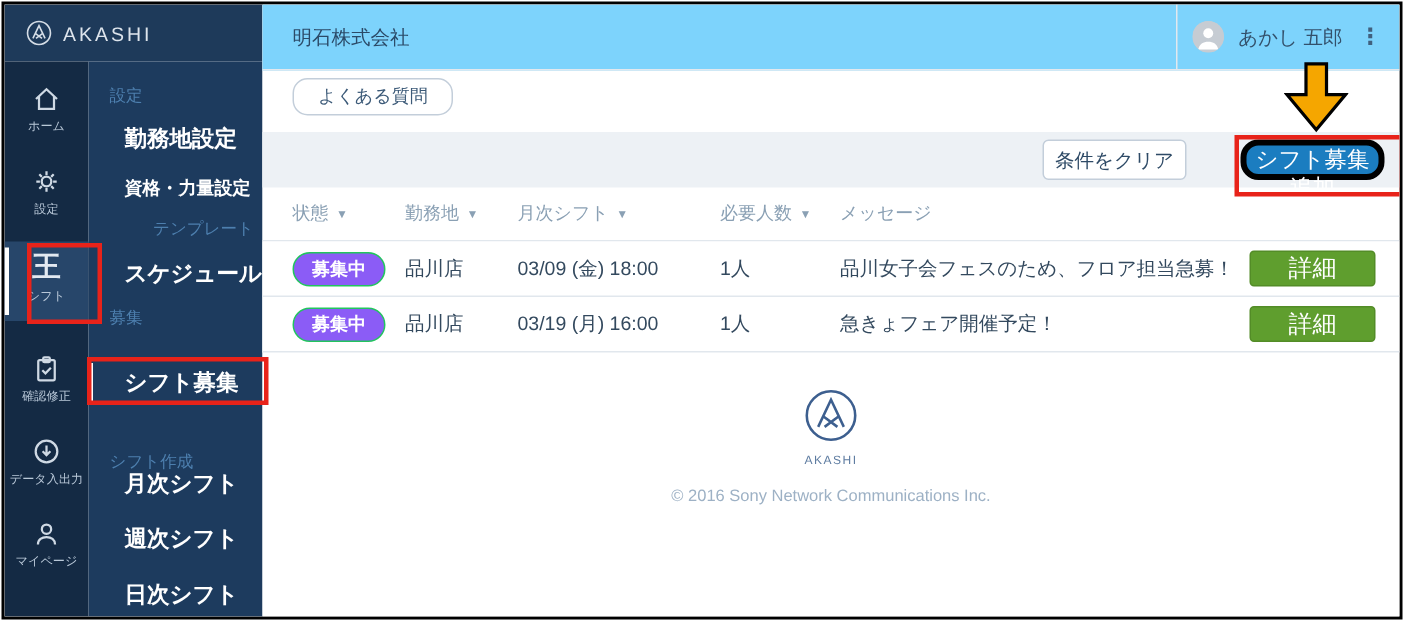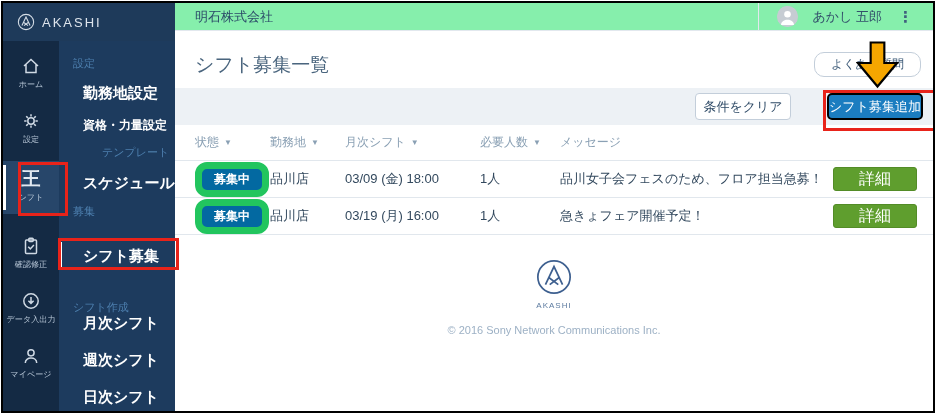--- a/index.html
+++ b/index.html
@@ -18,44 +18,44 @@
   .rail-item.active::before { content:""; position:absolute; left:0; top:4px; bottom:4px; width:3px; background:#fff; }
   .shift-glyph { font-size:19px; color:#e2e9f1; font-weight:bold; line-height:20px; }
   .menu { position:absolute; left:56px; top:38px; width:116px; bottom:0; background:#1d3b5e; }
   .sec-label { position:absolute; left:14px; font-size:11px; color:#4d7fae; white-space:nowrap; }
   .menu-item { position:absolute; left:0; width:116px; padding-left:24px; font-size:15px; font-weight:bold; color:#fff; cursor:pointer; white-space:nowrap; line-height:28px; height:28px; }
   .menu-item.small { font-size:12px; }
   .menu-item.active::before { content:""; position:absolute; left:0; top:0; bottom:0; width:3px; background:#fff; }
 
   
   .main { position:absolute; left:172px; top:0; right:0; bottom:0; background:#fff; }
-  .topbar { position:absolute; left:0; top:0; right:0; height:28px; background:#86efac; border-bottom:1px solid #e2e8ee; display:flex; align-items:center; justify-content:space-between; }
+  .topbar { position:absolute; left:0; top:0; right:0; height:44px; background:#7dd3fc; border-bottom:1px solid #e2e8ee; display:flex; align-items:center; justify-content:space-between; }
   .company { font-size:13px; color:#2b4a68; padding-left:20px; }
-  .user-area { height:100%; display:flex; align-items:center; gap:14px; border-left:1px solid #e2e8ee; padding:0 18px; cursor:pointer; }
+  .user-area { height:100%; display:flex; align-items:center; gap:9px; border-left:1px solid #e2e8ee; padding:0 10px; cursor:pointer; }
   .avatar { width:21px; height:21px; border-radius:50%; background:#c6ccd3; overflow:hidden; position:relative; }
   .avatar svg { position:absolute; left:0; top:0; }
   .user-name { font-size:13px; color:#33506b; }
   .kebab { font-size:15px; font-weight:bold; color:#40607e; letter-spacing:0; line-height:14px; padding:0 2px; cursor:pointer; }
 
   .title-row { position:absolute; left:0; top:38px; right:0; height:47px; display:flex; align-items:center; justify-content:space-between; padding:0 12px 0 20px; }
   .page-title { font-size:19px; font-weight:normal; color:#4a657e; }
   .faq-btn { background:#fff; border:1px solid #c3ceda; border-radius:10px; height:25px; padding:0 16px; font-size:12px; color:#3c5a78; cursor:pointer; font-family:inherit; }
 
   .toolbar { position:absolute; left:0; top:85px; right:0; height:37px; background:#edf1f5; display:flex; align-items:center; justify-content:flex-end; padding-right:10px; gap:36px; }
   .clear-btn { background:#fff; border:1px solid #c3ceda; border-radius:4px; height:27px; width:96px; font-size:13px; color:#2e4a66; cursor:pointer; font-family:inherit; }
-  .add-btn { background:#1b7dc0; border:2px solid #000000; border-radius:5px; height:27px; width:96px; font-size:13px; color:#fff; cursor:pointer; font-family:inherit; }
+  .add-btn { background:#1b7dc0; border:4px solid #000000; border-radius:12px; height:27px; width:96px; font-size:15px; color:#fff; cursor:pointer; font-family:inherit; }
 
   .thead { position:absolute; left:0; top:122px; right:0; height:36px; display:flex; align-items:center; padding-left:20px; border-bottom:1px solid #e1e7ed; }
   .th { font-size:12px; color:#8aa0b4; cursor:pointer; display:flex; align-items:center; gap:5px; }
   .sort-arrow { font-size:8px; color:#8aa0b4; }
   .trow { position:absolute; left:0; right:0; height:37px; display:flex; align-items:center; padding-left:20px; border-bottom:1px solid #e1e7ed; background:#fff; }
   .row-0 { top:158px; } .row-1 { top:195px; }
   .col-status { width:75px; } .col-loc { width:75px; } .col-dead { width:135px; } .col-num { width:80px; } .col-msg { flex:1; } .col-act { width:100px; display:flex; justify-content:flex-start; }
   .cell { font-size:13px; color:#33495e; }
-  .badge { display:inline-block; background:#0369a1; border:7px solid #22c55e; color:#fff; font-size:12px; font-weight:bold; border-radius:12px; padding:2px 12px; }
+  .badge { display:inline-block; background:#8b5cf6; border:1px solid #22c55e; color:#fff; font-size:12px; font-weight:bold; border-radius:12px; padding:2px 12px; }
   .detail-btn { background:#5f9e2e; border:1px solid #538c27; border-radius:3px; color:#fff; font-size:16px; width:84px; height:24px; cursor:pointer; font-family:inherit; }
 
   .footer { position:absolute; left:0; right:0; top:255px; text-align:center; }
   .footer .flogo-text { display:block; font-size:8px; color:#5d7ba0; letter-spacing:1px; margin-top:1px; }
   .copyright { display:block; margin-top:14px; font-size:11px; color:#9db1c5; }
 
   
   .red-box { position:absolute; border:3px solid #e8231a; background:transparent; z-index:50; pointer-events:none; }
   .rb-rail { left:15px; top:159px; width:50px; height:54px; }
   .rb-menu { left:55px; top:235px; width:121px; height:32px; }
@@ -144,21 +144,20 @@
             <circle cx="10.5" cy="8.2" r="3.3" fill="#fff"></circle>
             <path d="M3.8 19c.7-3.6 3.4-5.2 6.7-5.2s6 1.6 6.7 5.2z" fill="#fff"></path>
           </svg>
         </span>
         <span class="user-name">あかし 五郎</span>
         <span class="kebab">⋮</span>
       </div>
     </header>
 
     <div class="title-row">
-      <h1 class="page-title">シフト募集一覧</h1>
       <button class="faq-btn">よくある質問</button>
     </div>
 
     <div class="toolbar">
       <button class="clear-btn">条件をクリア</button>
       <button class="add-btn">シフト募集追加</button>
     </div>
 
     <div class="thead">
       <div class="th col-status">

